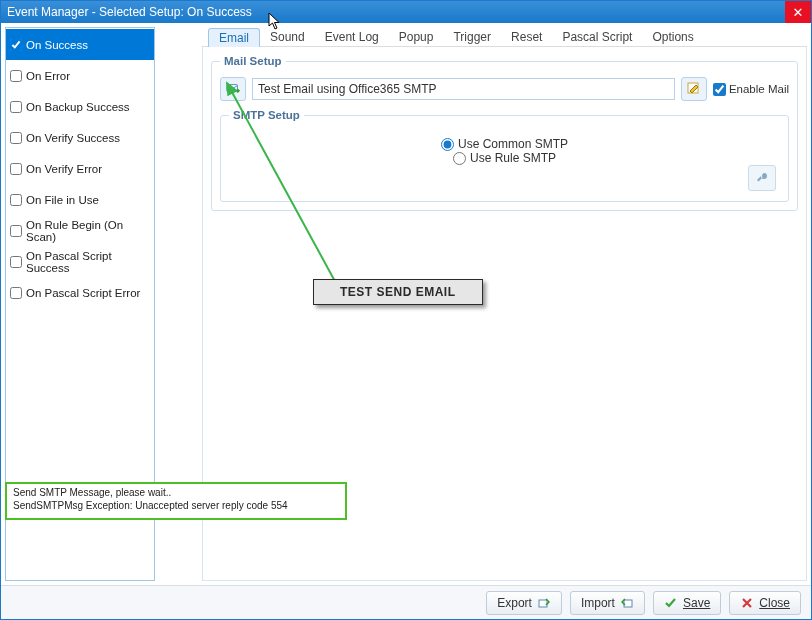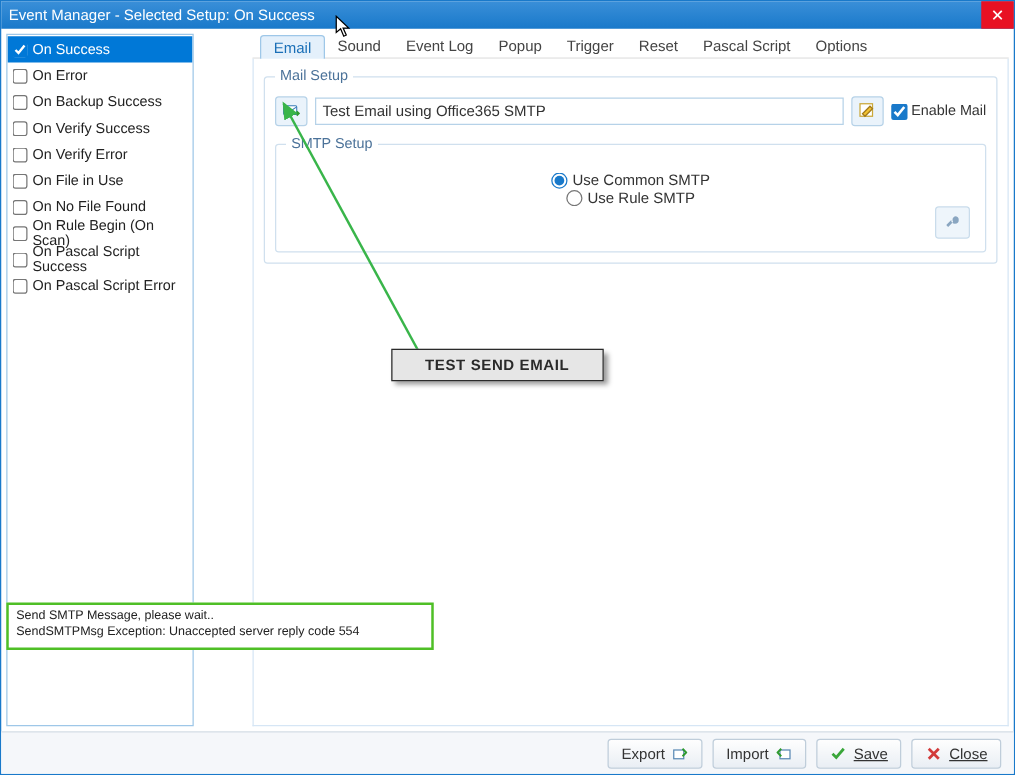--- a/index.html
+++ b/index.html
@@ -42,21 +42,21 @@
     overflow: auto;
     padding-top: 1px;
   }
   .side-item {
     display: flex; align-items: center;
     padding: 1px 4px;
     font-size: 11.5px;
     color: #222;
     cursor: pointer;
     gap: 4px;
-    height: 21px;
+    height: 31px;
   }
   .side-item.selected {
     background: #0078d7;
     color: #fff;
   }
   .side-item input[type=checkbox] {
     width: 12px; height: 12px; margin: 0;
     accent-color: #0078d7;
   }
   
@@ -99,20 +99,21 @@
     border-radius: 3px;
     font-size: 12px;
     color: #444;
     padding: 10px 8px 8px 8px;
     margin: 0;
   }
   fieldset legend {
     padding: 0 4px;
     color: #4b7299;
     font-size: 11.5px;
+    font-weight: bold;
   }
   .mailrow {
     display: flex; align-items: center; gap: 6px;
   }
   .iconbtn {
     width: 26px; height: 24px;
     border: 1px solid #b6d2e8;
     background: #eaf3fb;
     display: flex; align-items: center; justify-content: center;
     border-radius: 3px;
@@ -252,24 +253,20 @@
           <input type="checkbox" style="">
           <span>On Verify Success</span>
         </div>
         <div class="side-item">
           <input type="checkbox" style="">
           <span>On Verify Error</span>
         </div>
         <div class="side-item">
           <input type="checkbox" style="">
           <span>On File in Use</span>
-        </div>
-        <div class="side-item">
-          <input type="checkbox" style="">
-          <span>On No File Found</span>
         </div>
         <div class="side-item">
           <input type="checkbox" style="">
           <span>On Rule Begin (On Scan)</span>
         </div>
         <div class="side-item">
           <input type="checkbox" style="">
           <span>On Pascal Script Success</span>
         </div>
         <div class="side-item">

